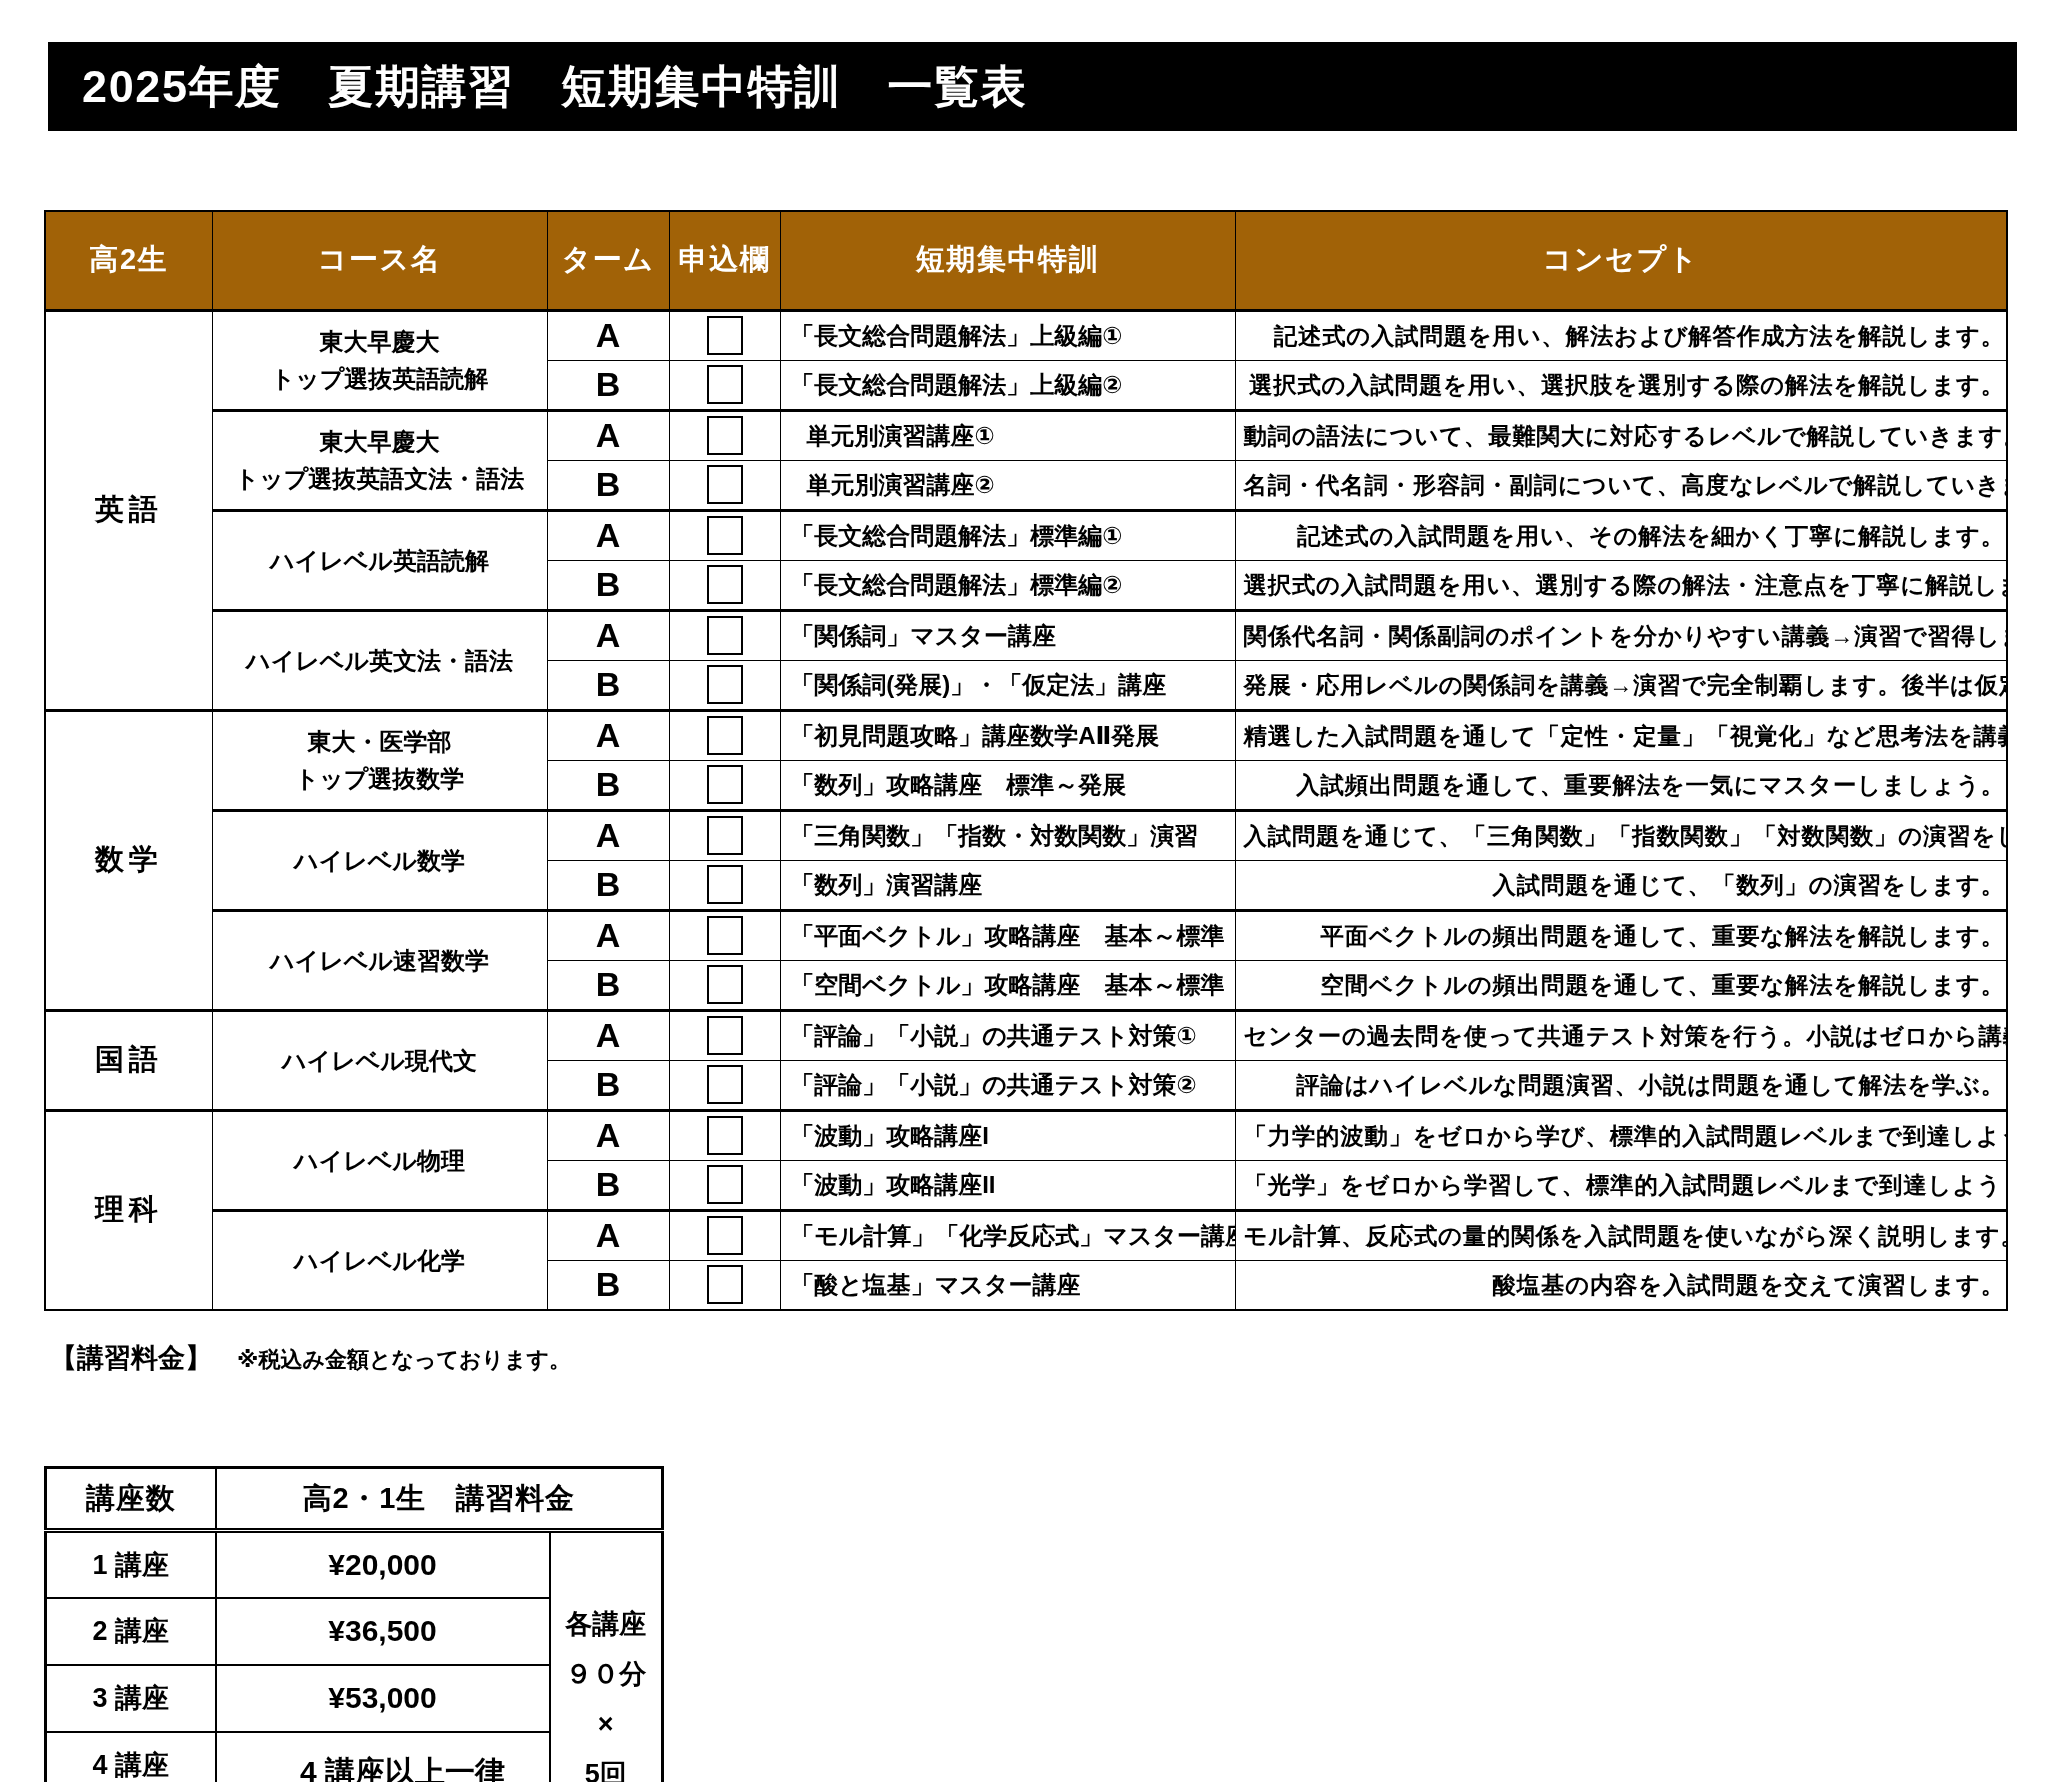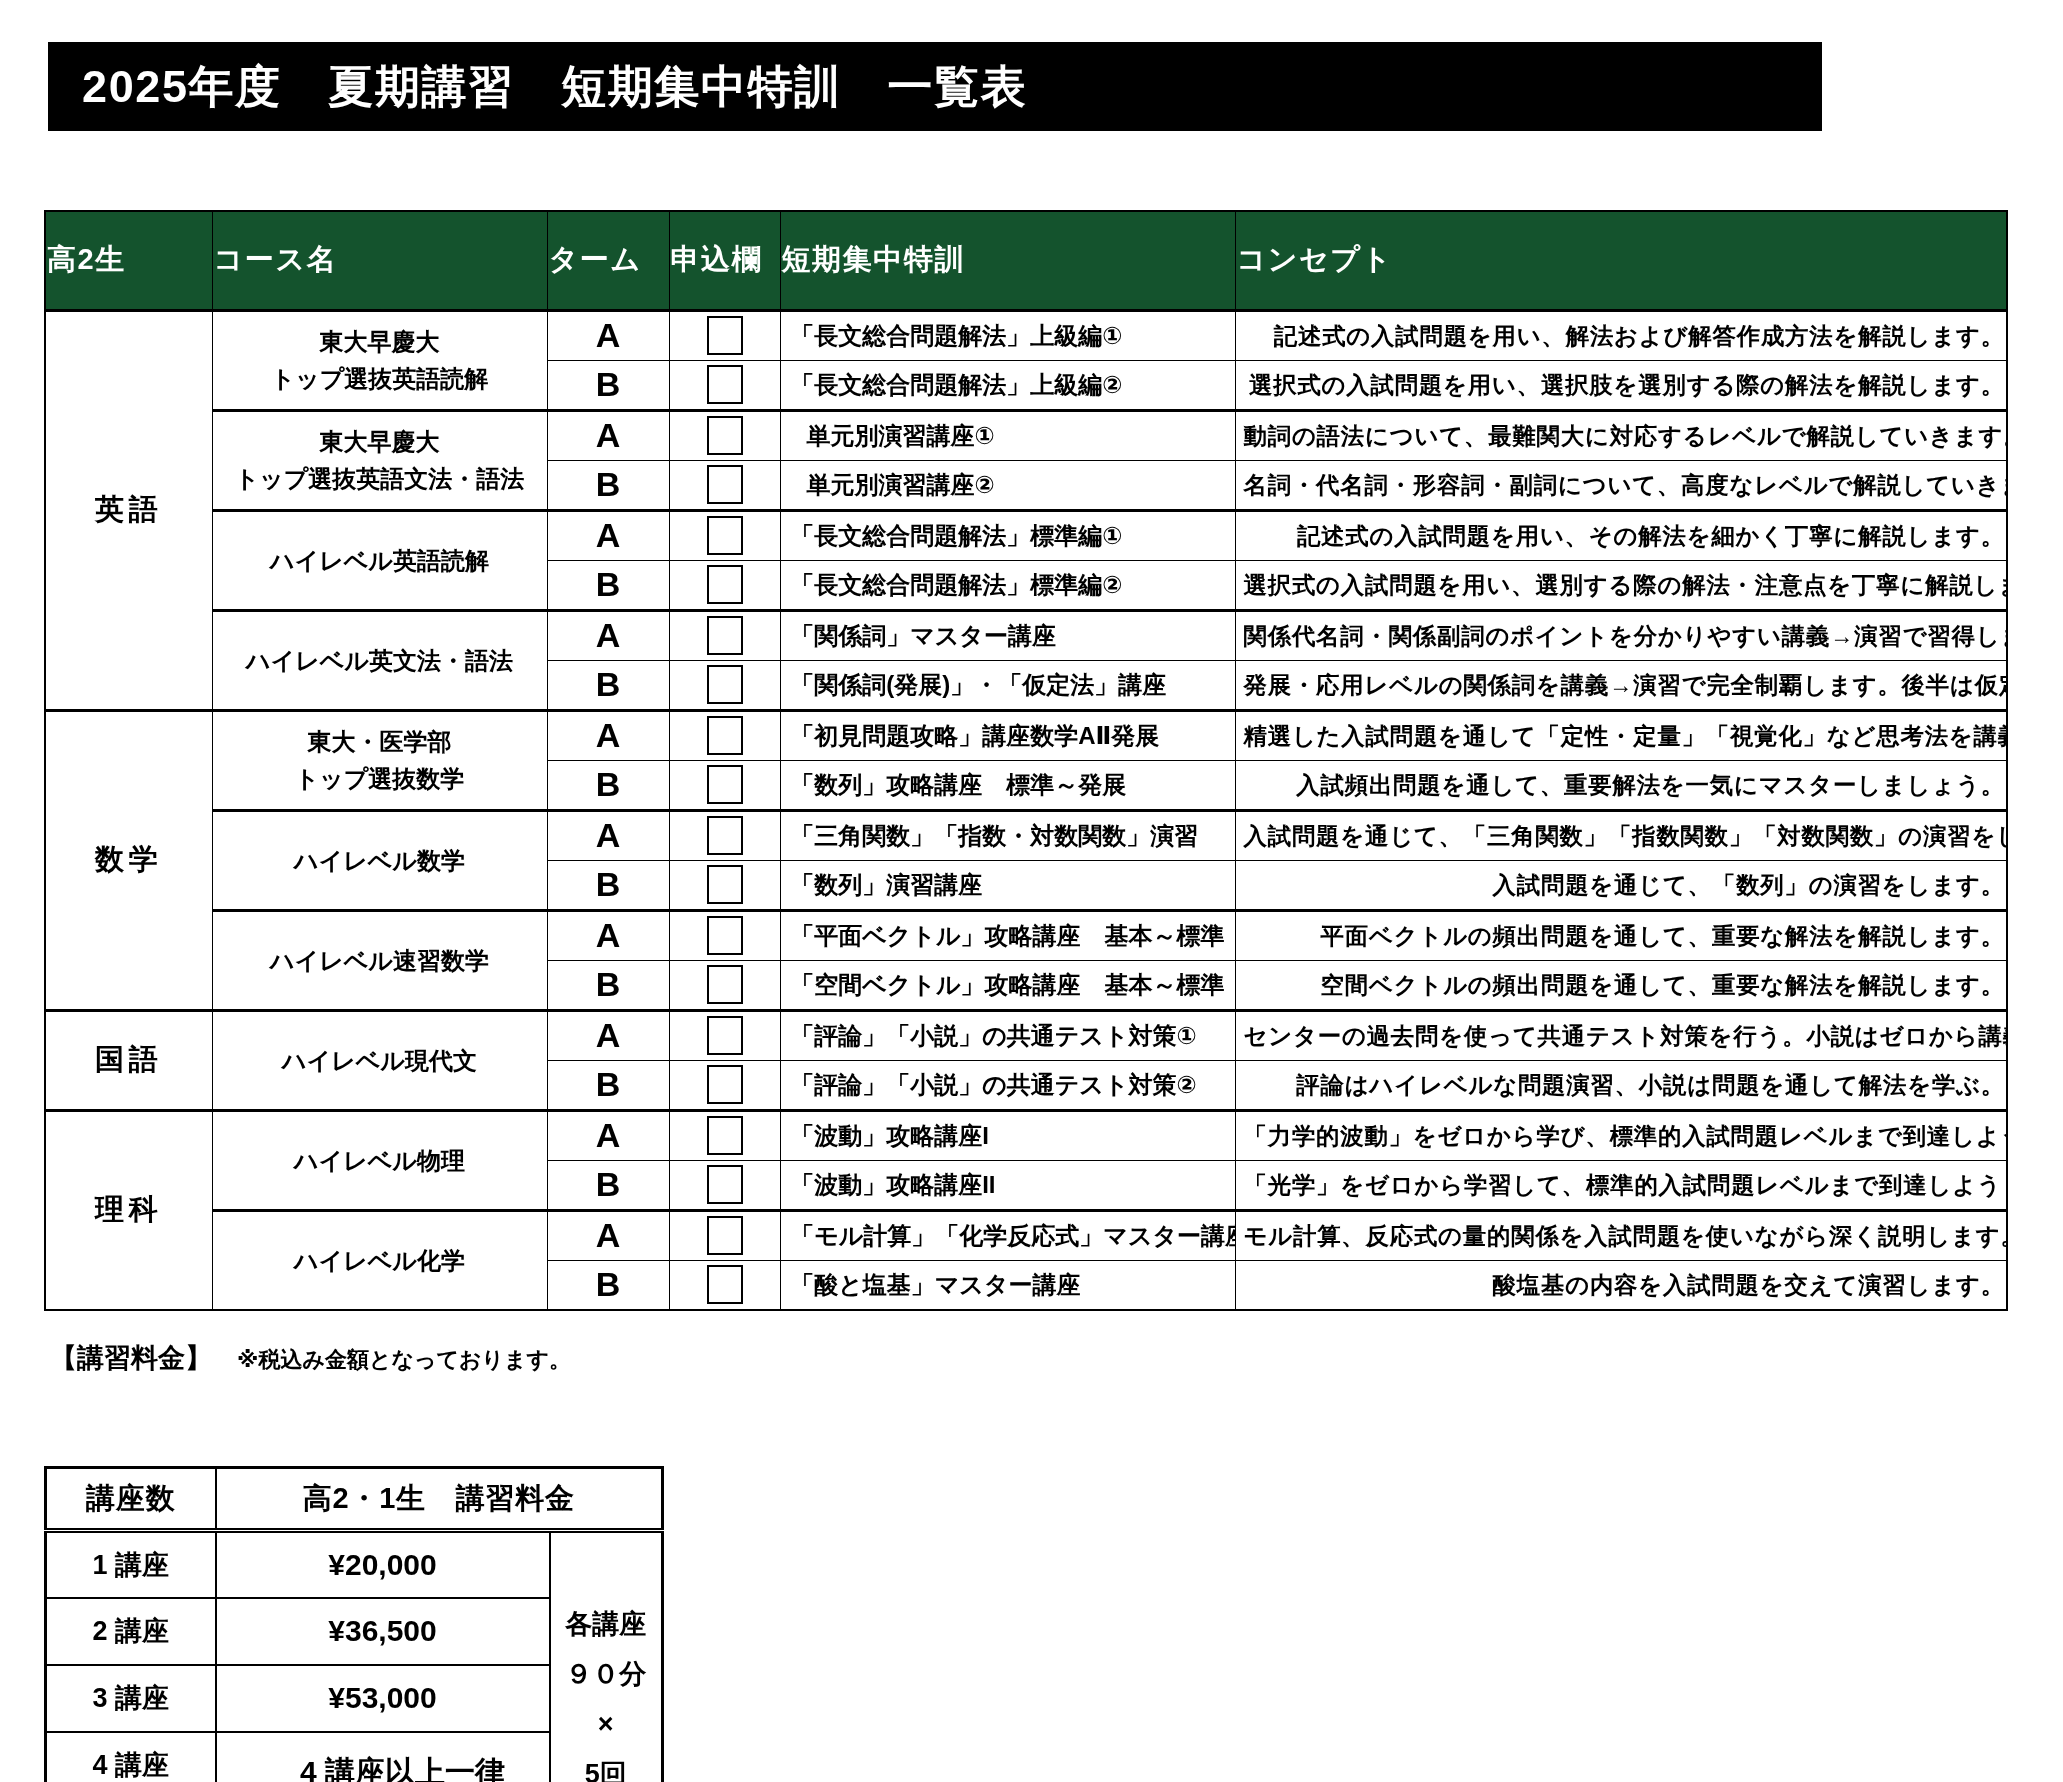--- a/index.html
+++ b/index.html
@@ -3,32 +3,32 @@
 <meta charset="utf-8">
 <style>
   html,body{margin:0;padding:0;}
   body{
     width:2064px;height:1782px;position:relative;background:#ffffff;
     font-family:"Liberation Sans","DejaVu Sans",sans-serif;
     -webkit-font-smoothing:antialiased;color:#000;
   }
   
   .title-bar{
-    position:absolute;left:48px;top:42px;width:1774px;height:89px;
+    position:absolute;left:48px;top:42px;width:1969px;height:89px;
     background:#000;color:#fff;display:flex;align-items:center;
     font-size:45px;font-weight:bold;letter-spacing:1.6px;
     padding-left:34px;box-sizing:border-box;
   }
   
   table{border-collapse:collapse;table-layout:fixed;}
   .mt{position:absolute;left:44px;top:210px;width:1962px;border:2.4px solid #000;}
   .mt td{border:1.6px solid #000;overflow:hidden;box-sizing:border-box;}
   .mt tr.cs td{border-top:3.2px solid #000;}
   .mt tr.hdr td{
-    background:#14532d;color:#fff;text-align:left;vertical-align:middle;
+    background:#a16207;color:#fff;text-align:center;vertical-align:middle;
     font-size:29px;font-weight:bold;height:99px;border-bottom:2.4px solid #000;letter-spacing:1.6px;
   }
   .mt tr.dr{height:50px;}
   td.subject{text-align:center;vertical-align:middle;font-size:29px;font-weight:bold;letter-spacing:4.8px;}
   td.course{text-align:center;vertical-align:middle;font-size:24px;font-weight:bold;line-height:37px;}
   td.term{text-align:center;vertical-align:middle;font-size:34px;font-weight:bold;}
   td.apply{text-align:center;vertical-align:middle;}
   .checkbox{width:32px;height:35px;border:2.4px solid #000;margin:0 auto;background:#fff;}
   td.training{font-size:24px;font-weight:bold;padding-left:9.7px;vertical-align:middle;white-space:nowrap;}
   td.training.indent{padding-left:26px;}

